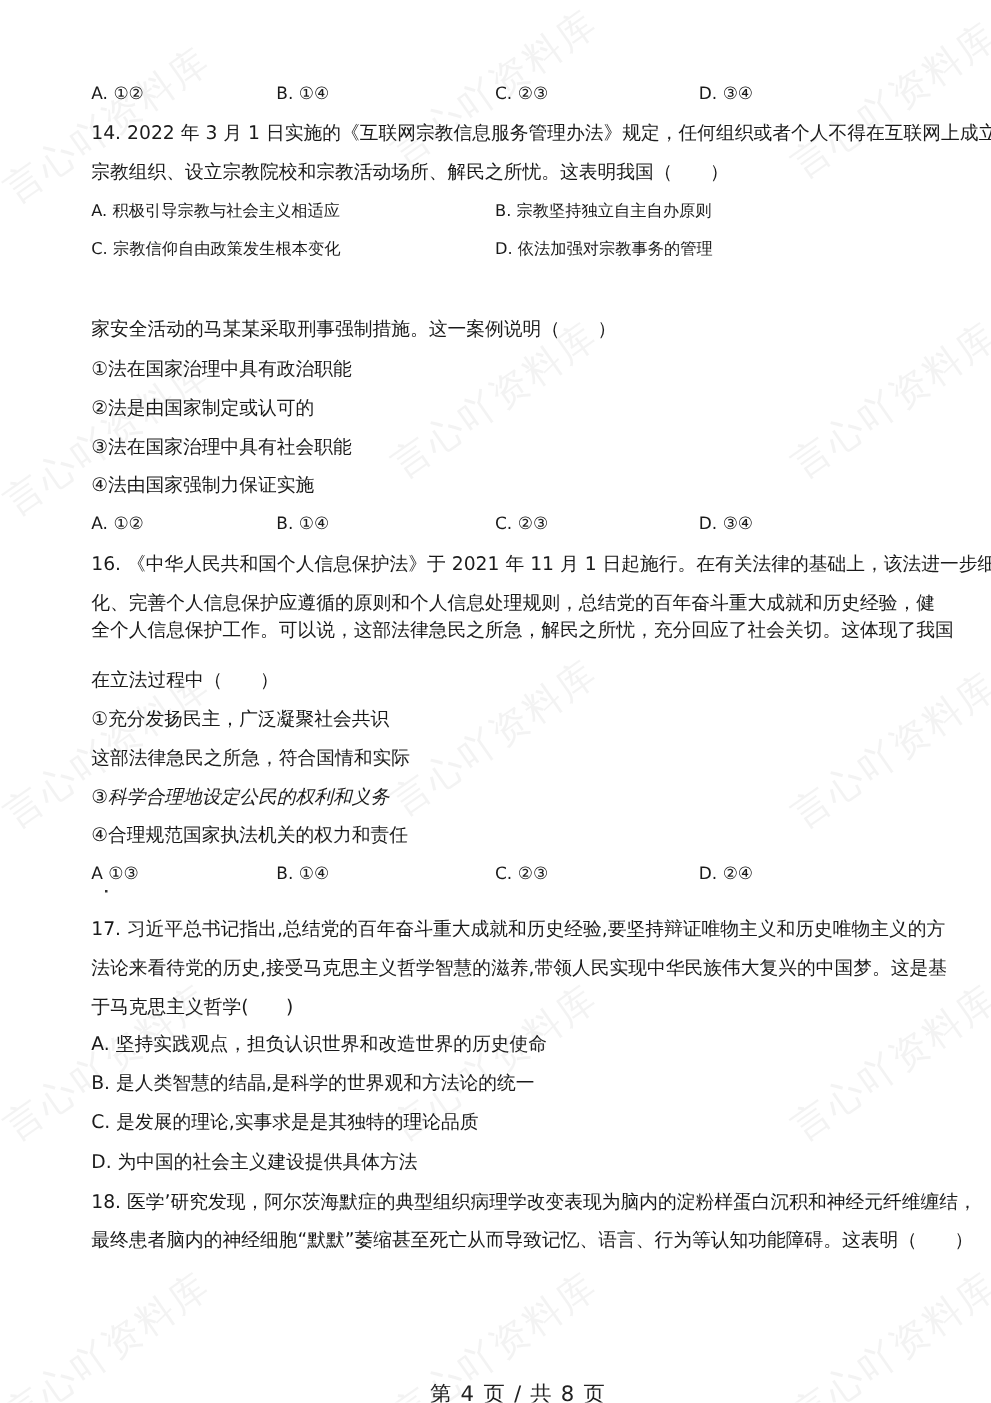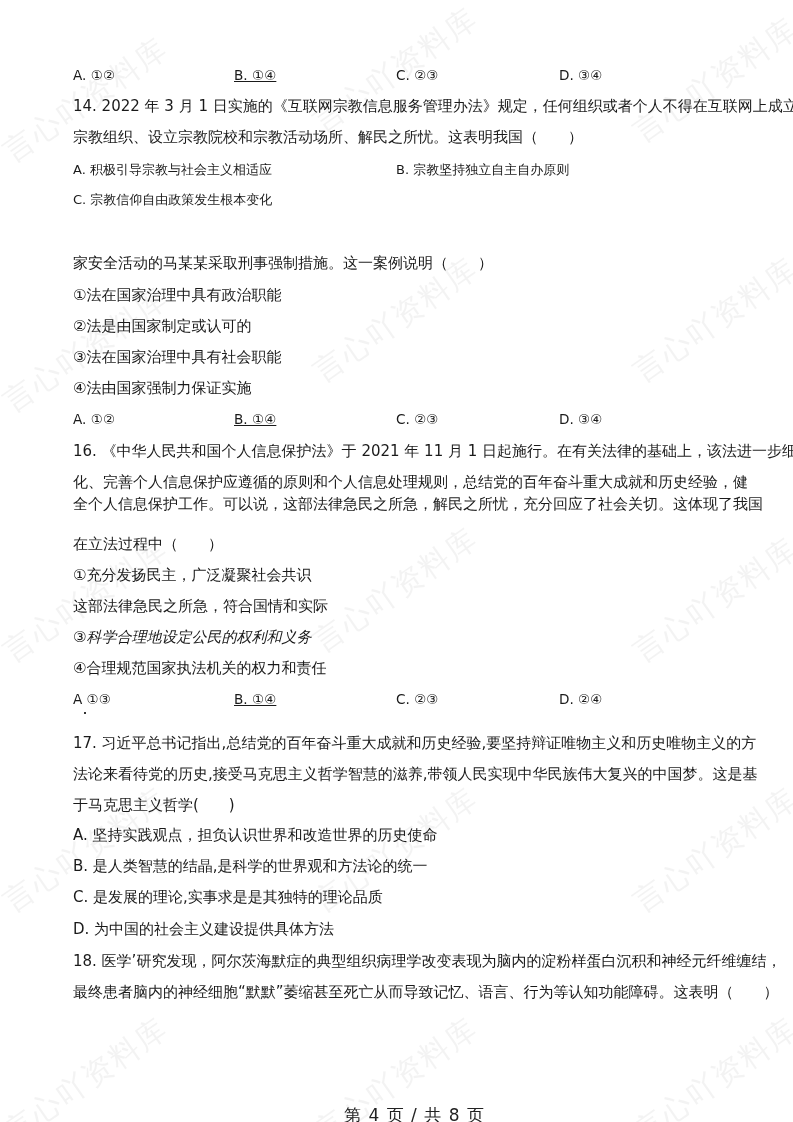--- a/index.html
+++ b/index.html
@@ -50,21 +50,21 @@
       height: 20px;
       font-size: 13.6px;
       line-height: 20px;
     }
     .opts4 span {
       position: absolute;
       top: 0;
       white-space: nowrap;
     }
     .opts4 .o0 { left: 0; }
-    .opts4 .o1 { left: 161px; text-decoration: underline; }
+    .opts4 .o1 { left: 148px; }
     .opts4 .o2 { left: 323px; }
     .opts4 .o3 { left: 486px; }
     .opts2 {
       position: absolute;
       left: 73px;
       width: 600px;
       height: 20px;
       font-size: 13px;
       line-height: 20px;
     }
@@ -125,20 +125,21 @@
   </div>
 
   <div class="line" style="top:96px;">14. 2022 年 3 月 1 日实施的《互联网宗教信息服务管理办法》规定，任何组织或者个人不得在互联网上成立</div>
   <div class="line" style="top:127px;">宗教组织、设立宗教院校和宗教活动场所、解民之所忧。这表明我国（　　）</div>
   <div class="opts2" style="top:160px;">
     <span class="c0">A. 积极引导宗教与社会主义相适应</span>
     <span class="c1">B. 宗教坚持独立自主自办原则</span>
   </div>
   <div class="opts2" style="top:190px;">
     <span class="c0">C. 宗教信仰自由政策发生根本变化</span>
+    <span class="c1">D. 依法加强对宗教事务的管理</span>
   </div>
 
   <div class="line" style="top:253px;">家安全活动的马某某采取刑事强制措施。这一案例说明（　　）</div>
   <div class="line" style="top:285px;">①法在国家治理中具有政治职能</div>
   <div class="line" style="top:316px;">②法是由国家制定或认可的</div>
   <div class="line" style="top:347px;">③法在国家治理中具有社会职能</div>
   <div class="line" style="top:378px;">④法由国家强制力保证实施</div>
   <div class="opts4" style="top:409px;">
     <span class="o0">A. ①②</span>
     <span class="o1">B. ①④</span>

